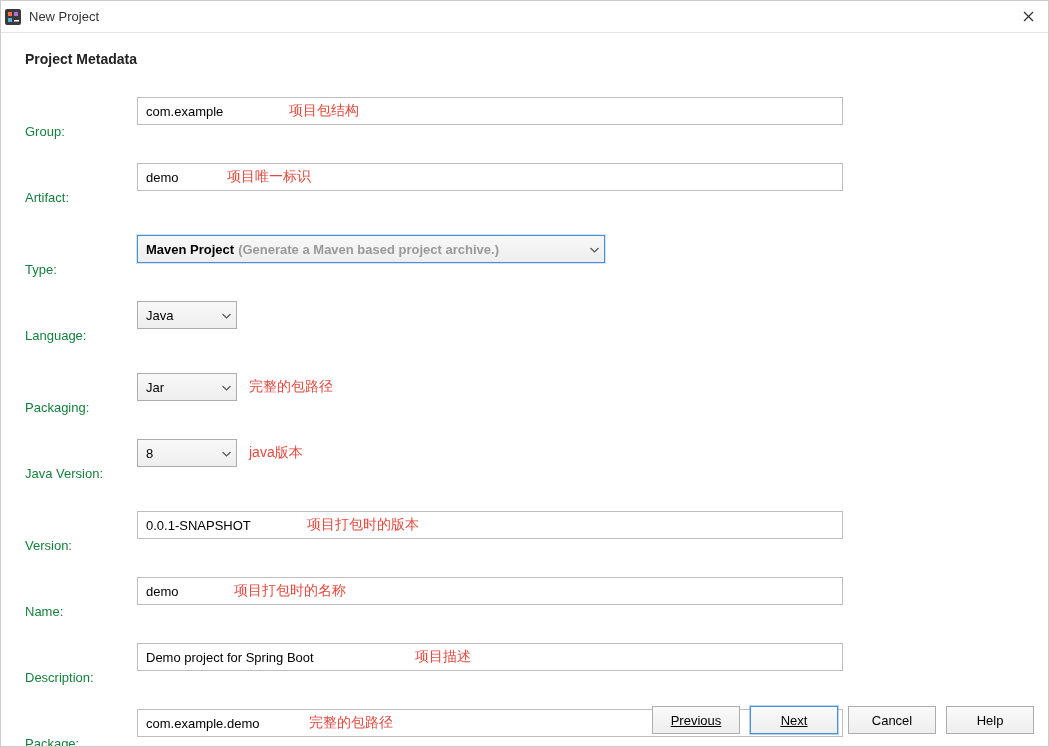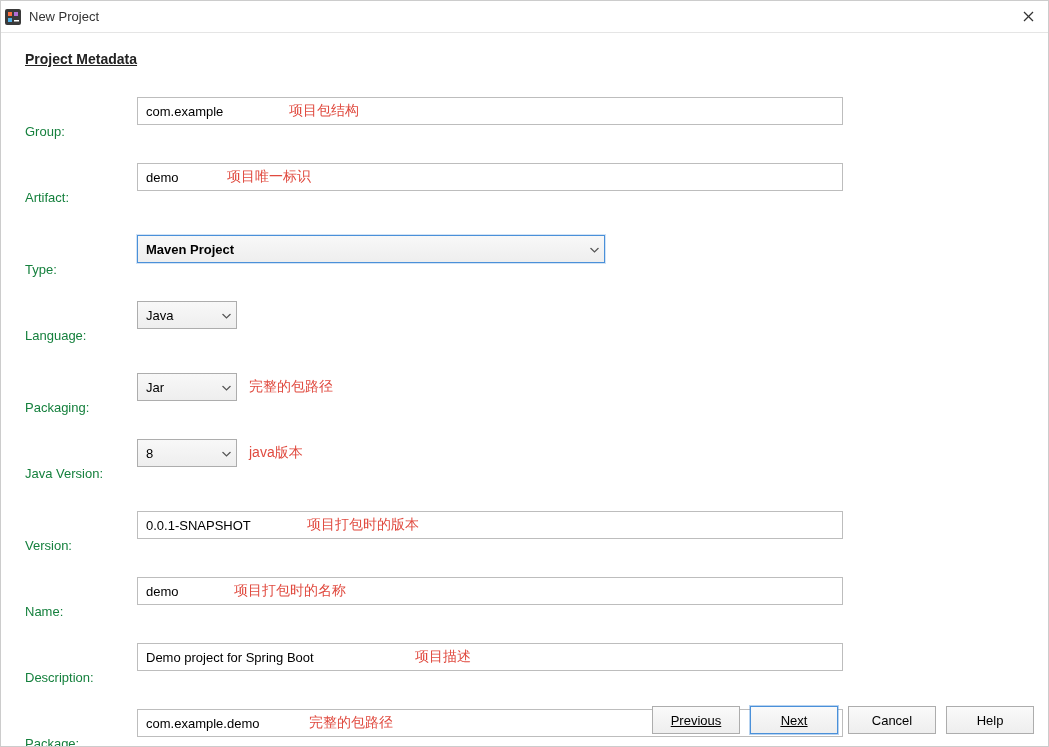--- a/index.html
+++ b/index.html
@@ -46,21 +46,20 @@
       font-size: 14px;
     }
     .content {
       padding: 18px 24px;
     }
     .section-header {
       font-weight: bold;
       font-size: 14px;
       color: #222;
       margin-bottom: 16px;
-      text-decoration: underline;
     }
     .form-row {
       display: flex;
       align-items: center;
       margin-bottom: 10px;
       min-height: 28px;
     }
     .form-row.gap-above {
       margin-top: 16px;
     }
@@ -203,20 +202,21 @@
       <input class="text-input" value="demo" style="">
       <span class="annotation inline-input" style="left:78px; top:5px;">项目唯一标识</span>
     </div>
   </div>
 
   <div class="form-row gap-above">
     <div class="form-label">Type:</div>
     <div class="select-wrap">
       <div class="select-box wide highlighted">
         <span>Maven Project</span>
+        <span class="select-desc">(Generate a Maven based project archive.)</span>
       </div>
       <span class="select-chevron">
         <svg width="9" height="6" viewBox="0 0 9 6">
             <path d="M0.5 0.5 L4.5 4.5 L8.5 0.5" stroke="#555" fill="none" stroke-width="1.2"></path>
           </svg>
       </span>
     </div>
   </div>
 
   <div class="form-row">

